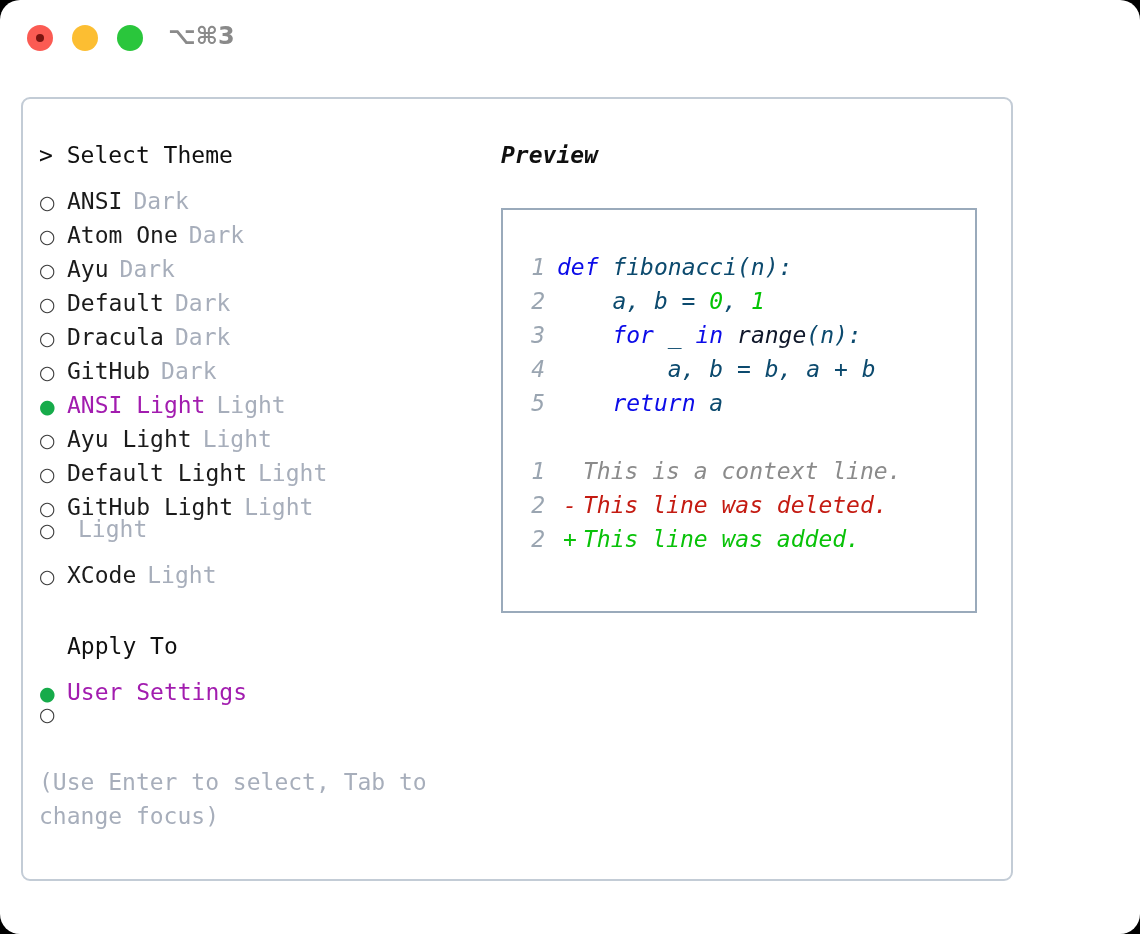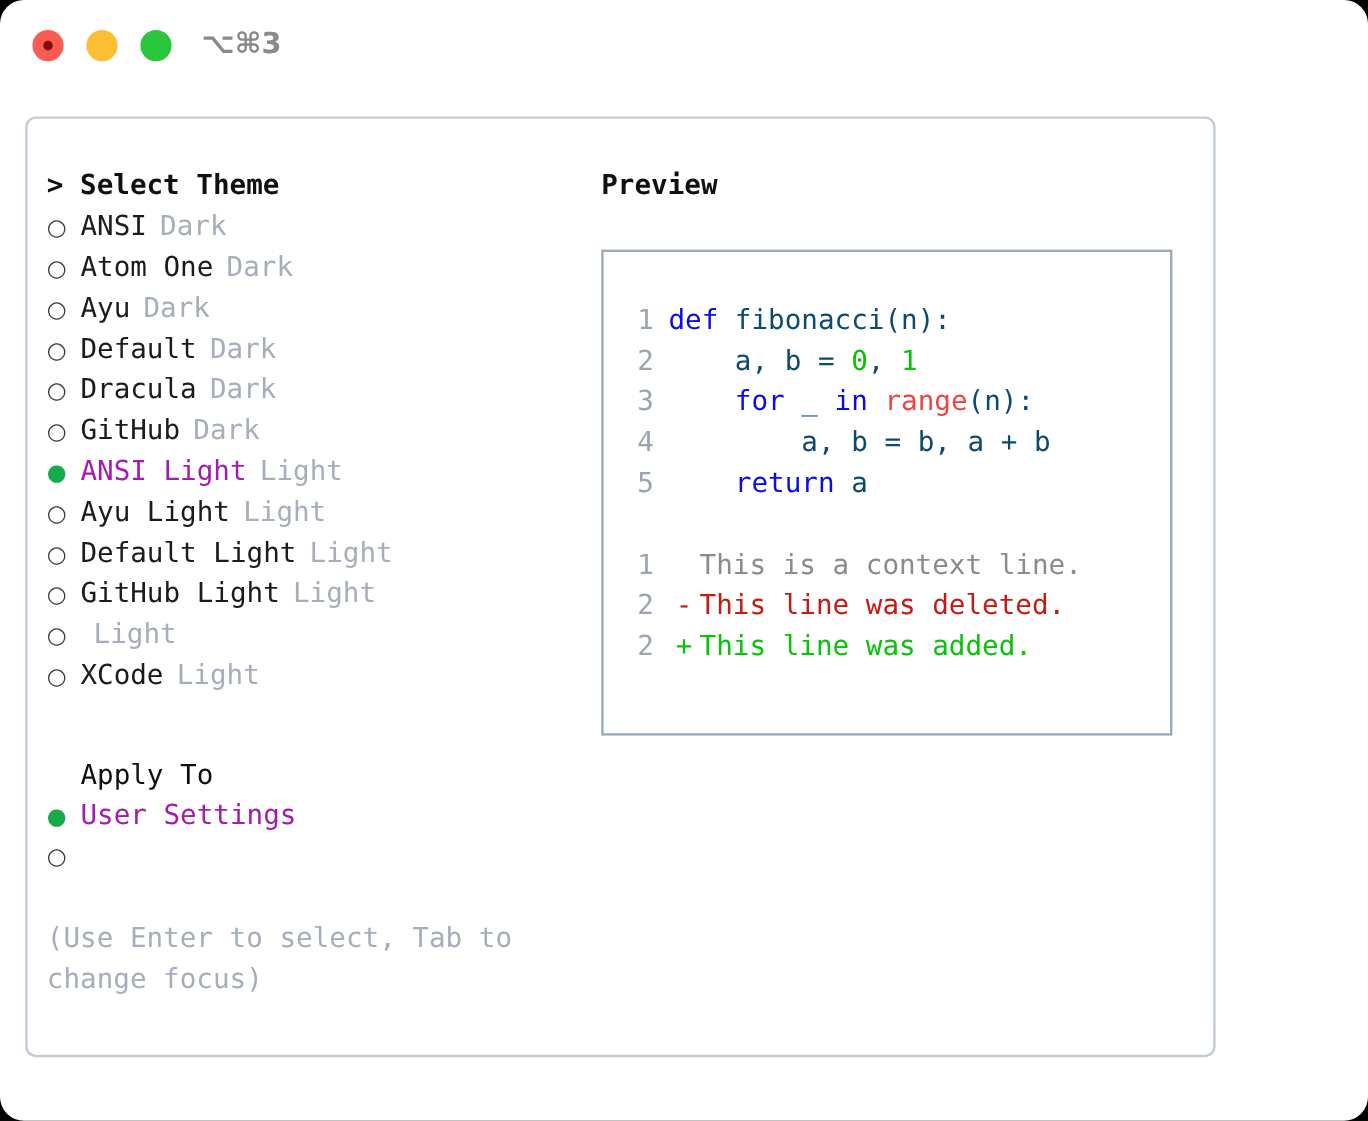--- a/index.html
+++ b/index.html
@@ -83,21 +83,21 @@
   
   .left-col {
     position: absolute;
     left: 16px;
     top: 39px;
     width: 440px;
   }
 
   .heading {
     font-size: 23px;
-    font-weight: bold;
+    font-weight: normal;
     color: #101010;
     line-height: 34px;
     white-space: pre;
   }
   .subheading {
     font-size: 23px;
     color: #101010;
     line-height: 34px;
     padding-left: 28px;
     white-space: pre;
@@ -113,21 +113,21 @@
     white-space: pre;
   }
   .marker {
     width: 28px;
     flex: 0 0 28px;
     color: #3a3a3a;
     font-size: 19px;
     font-family: "DejaVu Sans", sans-serif;
   }
   .marker.on { color: #16ab4a; }
-  .opt-label { color: #1b1b1b; }
+  .opt-label { color: #1b1b1b; margin-top: 12px; }
   .opt-row.selected .opt-label { color: #a21caf; }
   .opt-tag {
     color: #a7aebb;
     padding-left: 11px;
     text-align: center;
   }
   .spacer-md { height: 25px; }
 
   .hint {
     padding-top: 34px;
@@ -136,20 +136,21 @@
     color: #a7aebb;
     width: 412px;
   }
 
   
   .right-col {
     position: absolute;
     left: 478px;
     top: 39px;
     width: 500px;
+    font-style: italic;
   }
   .preview-title {
     font-size: 23px;
     font-weight: bold;
     color: #101010;
     line-height: 34px;
   }
   .preview-panel {
     margin-top: 36px;
     width: 476px;
@@ -184,21 +185,21 @@
     color: #9aa5b1;
     margin-right: 12px;
   }
   .sign {
     width: 26px;
     flex: 0 0 26px;
     text-align: center;
   }
 
   .tok-kw  { color: #0c0ce8; }
-  .tok-fn  { color: #ef4444; }
+  .tok-fn  { color: #0f172a; }
   .tok-num { color: #04c404; }
   .tok-plain { color: #0c4a6e; }
 
   .diff-ctx { color: #8b8b8b; }
   .diff-del { color: #c41b12; }
   .diff-add { color: #09c209; }
 </style>
 </head>
 <body>
 

